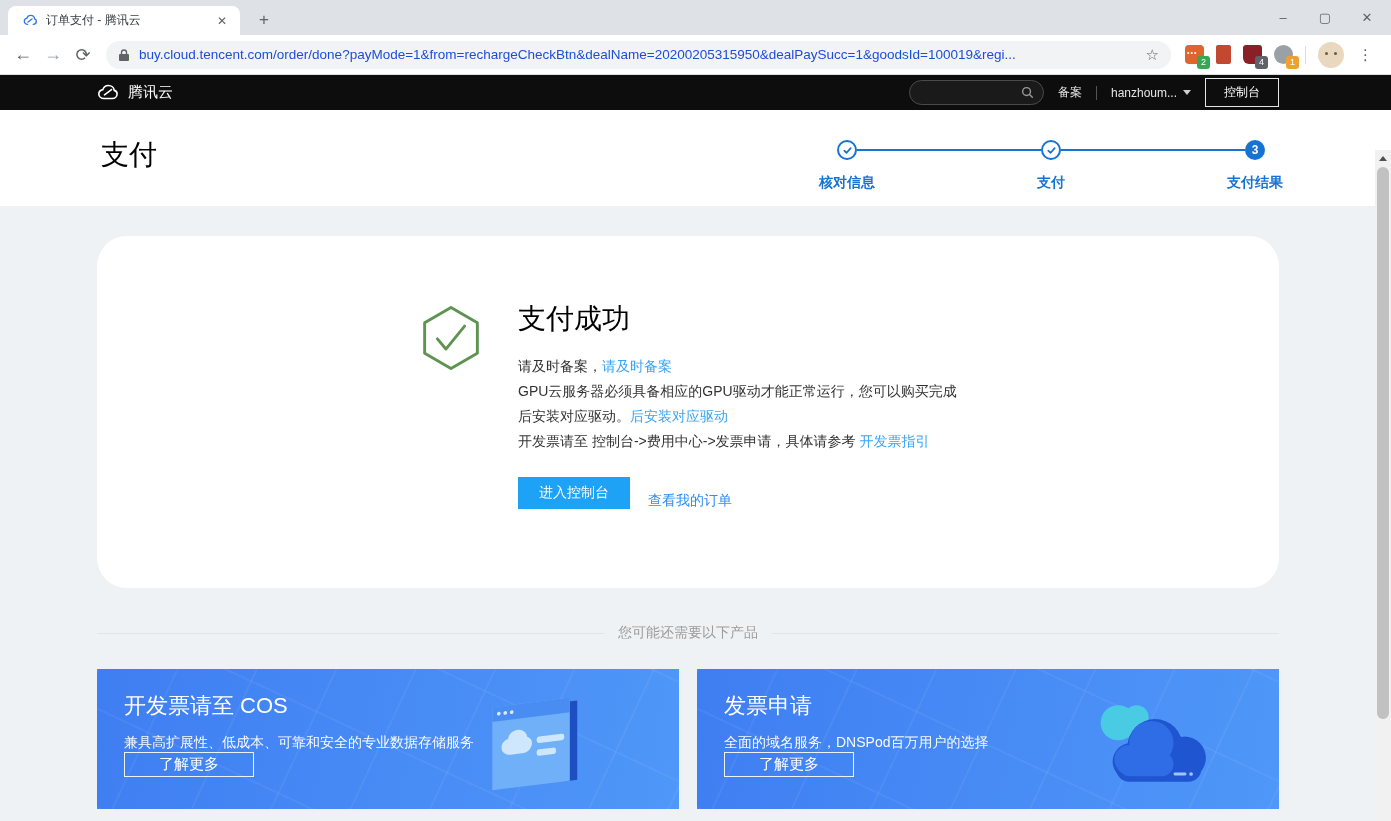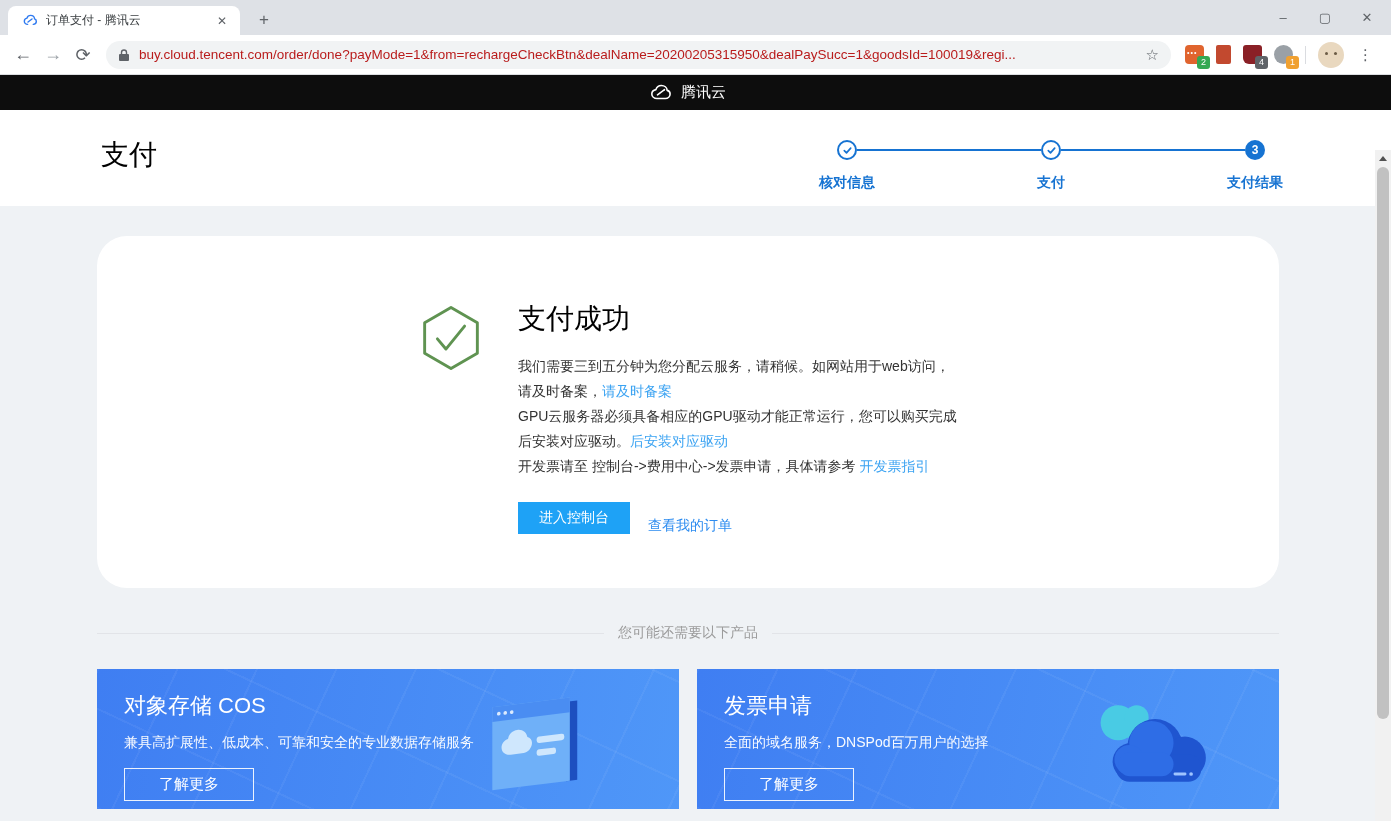--- a/index.html
+++ b/index.html
@@ -18,40 +18,40 @@
   .win-controls { position:absolute; right:8px; top:0; height:35px; display:flex; align-items:center; gap:26px; padding-right:8px; }
   .win-controls span { color:#5f6368; font-size:13px; width:16px; text-align:center; }
 
   .toolbar { height:40px; background:#fff; display:flex; align-items:center; border-bottom:1px solid #dcdee1; }
   .nav-btn { color:#5f6368; font-size:18px; width:30px; text-align:center; }
   .nav-btn.fwd { color:#9aa0a6; }
   .nav-btn.back { margin-left:8px; }
   .omnibox { flex:1; height:28px; background:#f1f3f4; border-radius:14px; margin:0 14px 0 8px;
              display:flex; align-items:center; padding:0 12px; max-width:1065px; }
   .lock-icon { width:12px; height:14px; margin-right:9px; flex:none; }
-  .url-text { font-size:13.5px; color:#b91c1c; white-space:nowrap; overflow:hidden; flex:1; }
+  .url-text { font-size:13.5px; color:#1d4ed8; white-space:nowrap; overflow:hidden; flex:1; }
   .star-icon { color:#5f6368; font-size:15px; margin-left:8px; }
   .ext-area { display:flex; align-items:center; gap:12px; padding-right:10px; }
   .ext { position:relative; width:19px; height:19px; border-radius:4px; }
   .ext .badge { position:absolute; right:-6px; bottom:-5px; min-width:13px; height:13px; border-radius:3px;
                 color:#fff; font-size:9px; line-height:13px; text-align:center; padding:0 2px; }
   .ext1 { background:#e0642e; } .ext1::after { content:"•••"; color:#fff; font-size:7px; position:absolute; top:4px; left:2px; letter-spacing:1px;}
   .ext2 { background:#c2492f; border-radius:2px; width:15px; height:19px; }
   .ext3 { background:#8a2026; border-radius:3px 3px 6px 6px; }
   .ext4 { background:#9aa0a6; border-radius:50%; }
   .ext-divider { width:1px; height:18px; background:#dadce0; }
   .avatar { width:26px; height:26px; border-radius:50%; background:#e9d8bf; position:relative; }
   .avatar::after{ content:""; position:absolute; left:7px; top:10px; width:3px; height:3px; background:#6b5b45;
                   border-radius:50%; box-shadow:9px 0 0 #6b5b45; }
   .kebab { color:#5f6368; font-size:15px; padding:0 8px 0 2px; }
 
   
   .site { height:746px; position:relative; background:#eff2f5; }
   .topnav { height:35px; background:#0d0d0d; display:flex; align-items:center; }
-  .nav-inner { width:1182px; margin:0 auto 0 97px; display:flex; align-items:center;justify-content:center; }
+  .nav-inner { width:1182px; margin:0 auto 0 97px; display:flex; align-items:center; }
   .brand { display:flex; align-items:center; gap:7px; color:#fff; font-size:15px; }
   .brand svg { width:24px; height:17px; }
   .nav-right { margin-left:auto; display:flex; align-items:center; gap:14px; }
   .nav-search { width:135px; height:25px; border:1px solid #4a4a4a; border-radius:13px; background:#1a1a1a;
                 display:flex; align-items:center; justify-content:flex-end; padding:0 9px; }
   .nav-search svg { width:13px; height:13px; }
   .nav-link { color:#e6e6e6; font-size:12px; }
   .nav-sep { width:1px; height:14px; background:#555; }
   .nav-user { color:#e6e6e6; font-size:12px; display:flex; align-items:center; gap:6px; }
   .caret { width:0; height:0; border-left:4px solid transparent; border-right:4px solid transparent; border-top:5px solid #cfcfcf; }
@@ -93,21 +93,21 @@
 
   .promo-row { width:1182px; margin:27px auto 0 97px; display:flex; gap:18px; }
   .promo-card { flex:1; height:140px; position:relative; overflow:hidden;
       background:
         repeating-linear-gradient(115deg, rgba(255,255,255,0.05) 0 2px, transparent 2px 72px),
         repeating-linear-gradient(25deg, rgba(255,255,255,0.05) 0 2px, transparent 2px 90px),
         linear-gradient(100deg, var(--card-grad-start,#3f7ef2), var(--card-grad-end,#4f97f8));
       color:#fff; padding:22px 0 0 27px; }
   .promo-title { font-size:22px; font-weight:400; }
   .promo-desc { font-size:14px; margin-top:13px; opacity:.96; }
-  .promo-btn { margin-top:16px; width:130px; height:33px; background:transparent; border:1px solid rgba(255,255,255,.9);
+  .promo-btn { width:130px; height:25px; background:transparent; border:1px solid rgba(255,255,255,.9);
                color:#fff; font-size:15px; font-family:Liberation Mono, monospace; }
   .promo-art { position:absolute; right:55px; top:15px; width:160px; height:120px; }
 
   
   .scrollbar { position:absolute; right:0; top:75px; width:16px; height:746px; background:#f1f1f1; z-index:10; }
   .sb-arrow { height:16px; display:flex; align-items:center; justify-content:center; }
   .sb-arrow::after { content:""; width:0; height:0; border-left:4px solid transparent; border-right:4px solid transparent; }
   .sb-up::after { border-bottom:5px solid #505050; }
   .sb-thumb { position:absolute; top:17px; left:2px; width:12px; height:552px; background:#c1c1c1; border-radius:6px; }
 </style>
@@ -163,20 +163,35 @@
 <div class="site">
 
   <div class="topnav">
     <div class="nav-inner">
       <div class="brand">
         <svg viewBox="0 0 24 17">
           <path d="M7 14.5c-2.9 0-5.2-2-5.2-4.5 0-2.2 1.8-4 4.1-4.4C6.6 3 8.8 1.5 11.4 1.5c3 0 5.5 2.1 5.8 4.9 1.7.4 2.9 1.9 2.9 3.6 0 2.5-2.2 4.5-4.8 4.5z" fill="none" stroke="#fff" stroke-width="1.6" stroke-linejoin="round"></path>
           <path d="M7.5 10.8l7-5.2" stroke="#fff" stroke-width="1.6" stroke-linecap="round"></path>
         </svg>
         <span>腾讯云</span>
+      </div>
+      <div class="nav-right">
+        <div class="nav-search">
+          <svg viewBox="0 0 14 14">
+            <circle cx="6" cy="6" r="4.2" fill="none" stroke="#9a9a9a" stroke-width="1.5"></circle>
+            <path d="M9.2 9.2l3 3" stroke="#9a9a9a" stroke-width="1.5" stroke-linecap="round"></path>
+          </svg>
+        </div>
+        <span class="nav-link">备案</span>
+        <div class="nav-sep"></div>
+        <div class="nav-user">
+          <span>hanzhoum...</span>
+          <span class="caret"></span>
+        </div>
+        <button class="console-btn">控制台</button>
       </div>
     </div>
   </div>
 
   <div class="page-header">
     <div class="ph-inner">
       <h1 class="page-title">支付</h1>
 
       <div class="stepper">
         <div class="step-track">
@@ -205,23 +220,20 @@
 
   <div class="card">
     <div class="result-row">
       <svg class="hex-icon" viewBox="0 0 80 80">
         <polygon points="40,4 71,22 71,58 40,76 9,58 9,22" fill="none" stroke="#5f9351" stroke-width="3.4" stroke-linejoin="round"></polygon>
         <path d="M24 41l10 12 22 -27" fill="none" stroke="#5f9351" stroke-width="3.4" stroke-linecap="round" stroke-linejoin="round"></path>
       </svg>
       <div class="result-content">
         <h2 class="result-heading">支付成功</h2>
         <div class="result-line">
-          <span>我们需要三到五分钟为您分配云服务，请稍候。如网站用于web访问，</span>
-        </div>
-        <div class="result-line">
           <span>请及时备案，</span><a href="#">请及时备案</a>
         </div>
         <div class="result-line">
           <span>GPU云服务器必须具备相应的GPU驱动才能正常运行，您可以购买完成</span>
         </div>
         <div class="result-line">
           <span>后安装对应驱动。</span><a href="#">后安装对应驱动</a>
         </div>
         <div class="result-line">
           <span>开发票请至 控制台-&gt;费用中心-&gt;发票申请，具体请参考 </span><a href="#">开发票指引</a>
@@ -233,21 +245,21 @@
       </div>
     </div>
   </div>
 
   <div class="divider">
     <span class="divider-text">您可能还需要以下产品</span>
   </div>
 
   <div class="promo-row">
     <div class="promo-card">
-      <div class="promo-title">对象存储 COS</div>
+      <div class="promo-title">开发票请至 COS</div>
       <div class="promo-desc">兼具高扩展性、低成本、可靠和安全的专业数据存储服务</div>
       <button class="promo-btn">了解更多</button>
       <svg class="promo-art" viewBox="0 0 160 130">
         <g transform="skewY(-7)">
           <rect x="104" y="32" width="12" height="86" fill="#1d4fc0"></rect>
           <rect x="24" y="28" width="84" height="90" fill="#6fb0f8"></rect>
           <rect x="24" y="28" width="84" height="16" fill="#4a8df2"></rect>
           <circle cx="31" cy="36" r="2" fill="#dbeafe"></circle>
             <circle cx="38" cy="36" r="2" fill="#dbeafe"></circle>
             <circle cx="45" cy="36" r="2" fill="#dbeafe"></circle>

